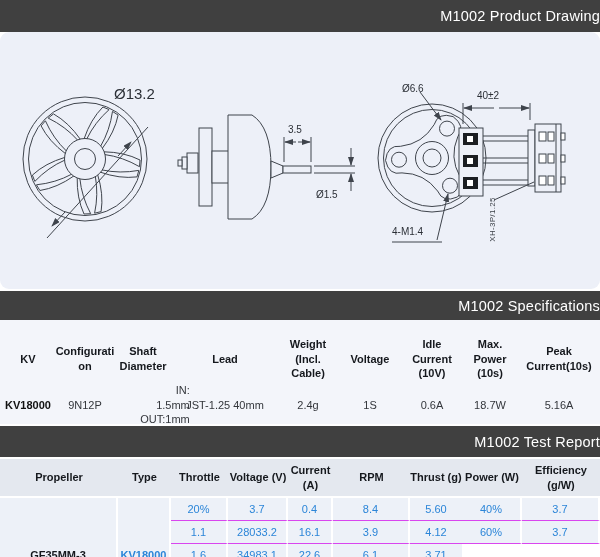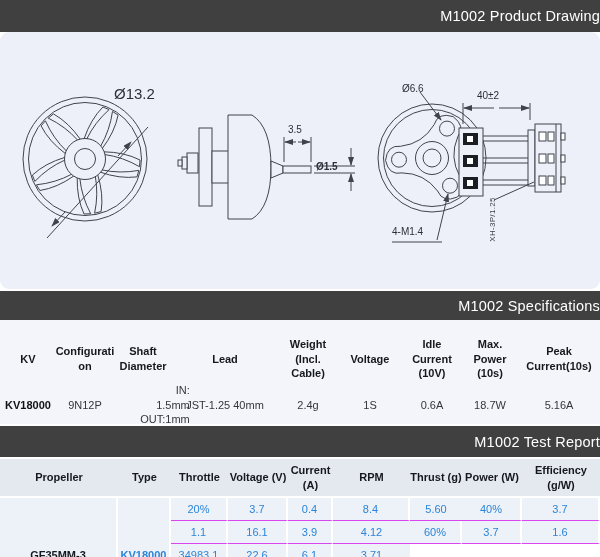--- a/index.html
+++ b/index.html
@@ -133,21 +133,21 @@
       <rect x="548" y="144" width="6" height="9" fill="#fff" stroke="#3f444c" stroke-width="1"></rect>
       <rect x="561" y="145" width="4" height="7" fill="#fff" stroke="#3f444c" stroke-width="1"></rect>
       <line x1="494" y1="168" x2="534" y2="150" stroke="#3f444c" stroke-width="1"></line>
       <line x1="463" y1="92" x2="463" y2="71" stroke="#3f444c" stroke-width="1"></line>
       <line x1="530" y1="88" x2="530" y2="71" stroke="#3f444c" stroke-width="1"></line>
       <line x1="494" y1="76" x2="464" y2="76" stroke="#3f444c" stroke-width="1" marker-end="url(#ah)"></line>
       <line x1="499" y1="76" x2="529" y2="76" stroke="#3f444c" stroke-width="1" marker-end="url(#ah)"></line>
     </svg>
   <div class="dim big" style="left:114px; top:53px;">Ø13.2</div>
   <div class="dim" style="left:288px; top:92px;">3.5</div>
-  <div class="dim" style="left:316px; top:129px;font-weight:bold;">Ø1.5</div>
+  <div class="dim" style="left:316px; top:157px;">Ø1.5</div>
   <div class="dim" style="left:402px; top:51px;">Ø6.6</div>
   <div class="dim" style="left:477px; top:58px;text-align:center;">40±2</div>
   <div class="dim" style="left:392px; top:194px;">4-M1.4</div>
   <div class="dim vert" style="left:462px; top:183px;">XH-3P/1.25</div>
 </div>
 
 <div class="bar small">
   <span>M1002 Specifications</span>
 </div>
 
@@ -202,20 +202,21 @@
 
     <div class="td">20%</div>
     <div class="td">3.7</div>
     <div class="td">0.4</div>
     <div class="td">8.4</div>
     <div class="td c9">5.60</div>
 
     <div class="td">40%</div>
     <div class="td">3.7</div>
     <div class="td">1.1</div>
+    <div class="td">28033.2</div>
     <div class="td">16.1</div>
     <div class="td">3.9</div>
     <div class="td c9">4.12</div>
 
     <div class="td">60%</div>
     <div class="td">3.7</div>
     <div class="td">1.6</div>
     <div class="td">34983.1</div>
     <div class="td">22.6</div>
     <div class="td">6.1</div>

